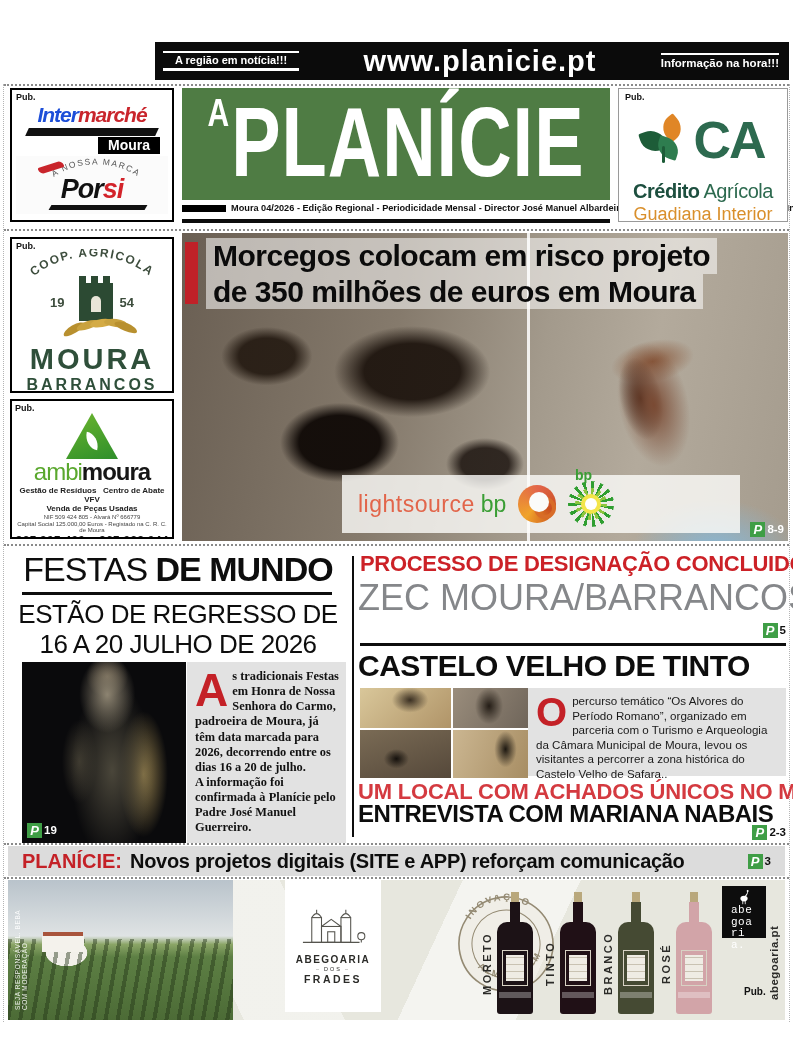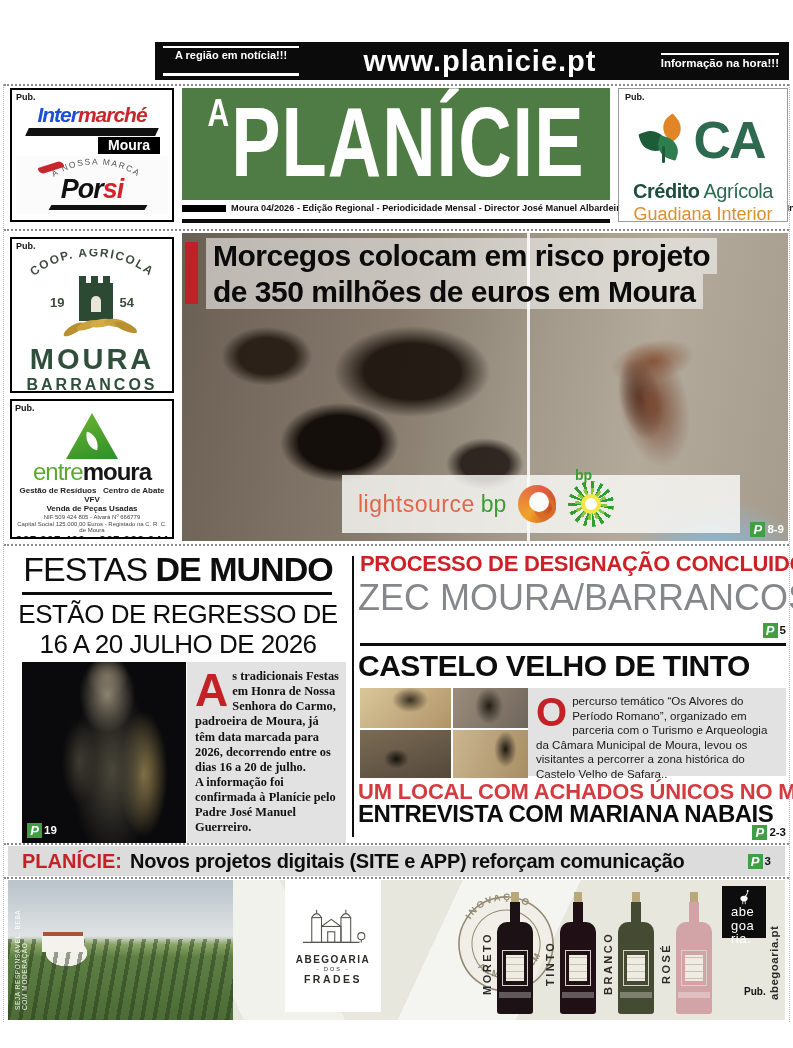--- a/index.html
+++ b/index.html
@@ -6,21 +6,21 @@
   html,body { background:#ffffff; }
   body { width:793px; height:1048px; font-family:"Liberation Sans",sans-serif; }
   .page { position:relative; width:793px; height:1048px; background:#fff; overflow:hidden; }
 
   
   .sep { position:absolute; left:4px; width:785px; border-top:2px dotted #8a8a8a; }
   .vsep { position:absolute; top:84px; height:938px; border-left:1px dotted #b5b5b5; }
 
   
   .top-banner { position:absolute; left:155px; top:42px; width:634px; height:38px; background:#0b0b0b; display:flex; align-items:center; }
-  .tag-left { margin-left:8px; color:#fff; font-size:11px; font-weight:bold; border-top:2px solid #fff; border-bottom:3px solid #fff; padding:1px 12px 12px; white-space:nowrap; }
+  .tag-left { margin-left:8px; color:#fff; font-size:11px; font-weight:bold; border-top:2px solid #fff; border-bottom:3px solid #fff; padding:1px 12px 2px; white-space:nowrap; }
   .site-url { flex:1; text-align:center; color:#fff; font-size:29px; font-weight:bold; letter-spacing:1px; }
   .tag-right { margin-right:10px; color:#fff; font-size:11.5px; font-weight:bold; border-top:2px solid #fff; padding-top:2px; white-space:nowrap; }
 
   
   .adbox { position:absolute; background:#fff; border:2px solid #000; padding:2px 4px; overflow:hidden; }
   .publbl { font-size:9px; font-weight:bold; color:#111; }
 
   
   .ad-inter { left:10px; top:88px; width:164px; height:134px; }
   .inter-brand { text-align:center; font-style:italic; font-weight:800; font-size:21px; letter-spacing:-1px; margin-top:1px; }
@@ -203,21 +203,21 @@
     background-image:repeating-linear-gradient(#efece4 0 6px, #c9c2b2 6px 7px); background-clip:content-box; padding:4px 3px; }
   .bottle .ring { position:absolute; top:100px; left:2px; width:32px; height:6px; background:rgba(255,255,255,.3); }
   .b-moreto { --bc:#1c1216; left:489px; }
   .b-tinto  { --bc:#201016; left:552px; }
   .b-branco { --bc:#454a33; left:610px; }
   .b-rose   { --bc:#d2a4a8; left:668px; }
   .bname { position:absolute; top:40px; writing-mode:vertical-rl; transform:rotate(180deg); font-size:11px; font-weight:800; letter-spacing:2.5px; color:#2b2b28; height:86px; text-align:center; }
   .n-moreto { left:473px; } .n-tinto { left:536px; } .n-branco { left:594px; } .n-rose { left:652px; }
   .abeg-logo { position:absolute; left:714px; top:6px; width:44px; height:52px; background:#0d0d0d; color:#fff; padding:3px 4px 2px; display:flex; flex-direction:column; align-items:center; }
   .abeg-logo svg { flex:none; }
-  .abeg-word { font-size:13px; line-height:1.05; width:26px; word-break:break-all; letter-spacing:.5px; }
+  .abeg-word { font-size:11px; line-height:1.05; width:26px; word-break:break-all; letter-spacing:.5px;font-family:Liberation Mono, monospace; }
   .site-vert { position:absolute; left:760px; top:8px; height:112px; writing-mode:vertical-rl; transform:rotate(180deg); font-size:11.5px; font-weight:600; color:#2b2b28; letter-spacing:.5px; }
   .pub-br { position:absolute; left:736px; top:106px; font-size:10px; font-weight:bold; color:#111; }
 </style>
 </head>
 <body>
 
 <div class="page">
 
   <div class="top-banner">
     <div class="tag-left">A região em notícia!!!</div>
@@ -334,21 +334,21 @@
     <div class="pbadge badge-abs-lead">
       <span class="psq">P</span>
       <span class="pnum" style="color:#fff">8-9</span>
     </div>
   </div>
 
   <div class="adbox ad-ambi">
     <div class="publbl">Pub.</div>
     <div class="ambi-tri"></div>
     <div class="ambi-brand">
-      <span class="p1">entre</span><span class="p2">moura</span>
+      <span class="p1">ambi</span><span class="p2">moura</span>
     </div>
     <div class="ambi-l1">Gestão de Resíduos   Centro de Abate VFV</div>
     <div class="ambi-l2">Venda de Peças Usadas</div>
     <div class="ambi-s">NIF 509 424 805  -  Alvará Nº 666779</div>
     <div class="ambi-s">Capital Social 125.000,00 Euros - Registado na C. R. C. de Moura</div>
     <div class="ambi-ph">965 205 400    965 029 044</div>
 
   </div>
 
   <div class="sep" style="top:544px"></div>

